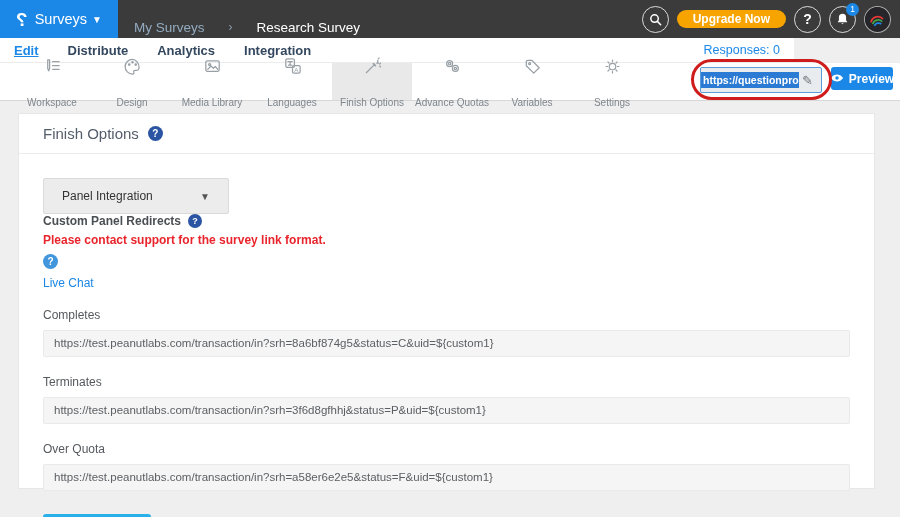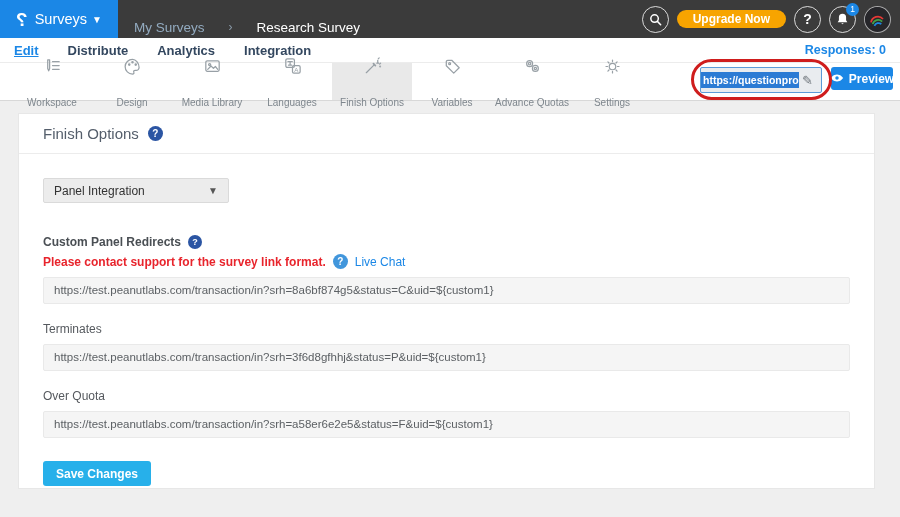--- a/index.html
+++ b/index.html
@@ -22,48 +22,48 @@
   .crumb-sep { color:#8a9aa8; font-size:12px; }
   .crumb-current { color:#fff; }
   .topbar-right { margin-left:auto; display:flex; align-items:center; gap:8px; padding-right:9px; }
   .tcircle { width:27px; height:27px; border-radius:50%; border:1.5px solid rgba(255,255,255,.8); display:flex; align-items:center; justify-content:center; cursor:pointer; position:relative; }
   .tcircle svg { display:block; }
   .help-q { color:#fff; font-size:14px; font-weight:700; }
   .upgrade-btn { background:#f7a400; color:#fff; font-size:12px; font-weight:700; border:none; border-radius:14px; padding:2px 16px; cursor:pointer; }
   .badge { position:absolute; top:-4px; right:-4px; background:#1b87e6; color:#fff; font-size:8.5px; width:13px; height:13px; border-radius:50%; display:flex; align-items:center; justify-content:center; }
   .avatar { width:27px; height:27px; border-radius:50%; background:#26262a; border:1.5px solid rgba(255,255,255,.6); overflow:hidden; cursor:pointer; }
   
-  .navrow { position:absolute; top:38px; left:0; width:900px; height:24px; background:#fff; display:flex; align-items:center; padding:0 14px; }
+  .navrow { position:absolute; top:38px; left:0; width:794px; height:24px; background:#fff; display:flex; align-items:center; padding:0 14px; }
   .navtab { font-size:13px; font-weight:700; color:#33475f; margin-right:29px; cursor:pointer; text-decoration:none; }
   .navtab.active { color:#1b87e6; text-decoration:underline; }
-  .responses { margin-left:auto; color:#1b87e6; font-size:12.5px; font-weight:700; }
+  .responses { margin-left:auto; color:#1b87e6; font-size:12.5px; font-weight:400; }
   
   .toolbar { position:absolute; top:62px; left:0; width:900px; height:39px; background:#fff; border-top:1px solid #ececec; border-bottom:1px solid #d8d8d8; display:flex; padding-left:12px; }
   .titem { width:80px; height:100%; display:flex; flex-direction:column; align-items:center; justify-content:center; gap:16px; cursor:pointer; }
   .titem.active { background:#e9e9e9; }
   .titem svg { stroke:#98a0a6; fill:none; stroke-width:1.3; stroke-linecap:round; stroke-linejoin:round; }
   .tlabel { font-size:10px; color:#7e868d; white-space:nowrap; }
   
   .url-annotation { position:absolute; left:691px; top:59px; width:141px; height:41px; border:3px solid #cf1d1d; border-radius:21px; pointer-events:none; z-index:6; }
   .url-input { position:absolute; left:700px; top:67px; width:122px; height:26px; background:#e9ecef; border:1px solid #5b9bd8; border-radius:2px; display:flex; align-items:center; overflow:hidden; cursor:text; z-index:5; }
   .url-selected { background:#2b7bd4; color:#fff; font-size:10.5px; font-weight:700; white-space:nowrap; overflow:hidden; width:98px; flex:none; padding:2px 0 2px 2px; }
   .url-pencil { color:#6f767c; font-size:13px; margin-left:3px; cursor:pointer; }
   .preview-btn { position:absolute; left:831px; top:67px; width:62px; height:23px; background:#1b87e6; color:#fff; border:none; border-radius:3px; font-size:12px; font-weight:700; display:flex; align-items:center; justify-content:center; gap:5px; cursor:pointer; z-index:5; font-family:inherit; }
   
   .card { position:absolute; left:18px; top:113px; width:857px; height:376px; background:#fff; border:1px solid #e7e7e7; }
   .card-head { height:40px; display:flex; align-items:center; gap:9px; padding:0 24px; border-bottom:1px solid #ececec; }
   .page-title { font-size:15px; color:#545e6b; }
   .helpc { width:15px; height:15px; border-radius:50%; background:#2b55a3; color:#fff; font-size:10px; font-weight:700; display:flex; align-items:center; justify-content:center; cursor:pointer; flex:none; }
   .card-body { padding:24px; }
-  .dropdown { width:186px; height:25px; background:#ececec; border:1px solid #dadada; border-radius:2px; display:flex; align-items:center; justify-content:space-between; padding:0 10px; font-size:12px; color:#333; cursor:pointer; }
+  .dropdown { width:186px; height:36px; background:#ececec; border:1px solid #dadada; border-radius:2px; display:flex; align-items:center; justify-content:space-between; padding:0 18px; font-size:12px; color:#333; cursor:pointer; }
   .dd-caret { font-size:10px; color:#555; }
-  .section-label-row { display:flex; align-items:center; gap:7px; margin-top:32px; }
+  .section-label-row { display:flex; align-items:center; gap:7px; margin-top:0; }
   .section-label { font-size:12px; font-weight:700; color:#4a4f54; }
   .helpc.sm { width:14px; height:14px; font-size:9px; }
-  .support-row { display:flex; align-items:flex-end; gap:7px; margin-top:5px; }
+  .support-row { display:flex; align-items:flex-start; gap:7px; margin-top:5px;flex-direction:column; }
   .support-note { color:#e8242c; font-size:12px; font-weight:600; }
   .helpc.chat { background:#4196dc; }
   .livechat-link { color:#1b87e6; font-size:12px; cursor:pointer; }
   .field-label { font-size:12px; color:#55595e; margin-top:18px; }
   .field-input { margin-top:8px; height:27px; line-height:25px; background:#f5f5f5; border:1px solid #e9e9e9; border-radius:2px; padding:0 10px; font-size:11.5px; color:#5c6064; white-space:nowrap; overflow:hidden; cursor:text; }
   .save-btn { margin-top:23px; background:#27b0ea; color:#fff; border:none; border-radius:3px; height:25px; padding:0 13px; font-size:12px; font-weight:700; cursor:pointer; font-family:inherit; }
 </style>
 </head>
 <body>
 
@@ -168,36 +168,36 @@
           <path d="M12 8l2 2" stroke-width="1.8"></path>
           <path d="M16.5 4.5v2M15.5 7.5h2M18.5 8.5l1-1M17 3l1-1"></path>
           <circle cx="19" cy="11" r=".4"></circle>
         </svg>
     </span>
     <span class="tlabel">Finish Options</span>
   </div>
   <div class="titem">
     <span>
       <svg width="21" height="21" viewBox="0 0 22 22">
-          <path d="M4.5 6A1.5 1.5 0 0 1 6 4.5h4.2L18 12.3 12.3 18 4.5 10.2z"></path>
-          <circle cx="8" cy="8" r="1"></circle>
-        </svg>
-    </span>
-    <span class="tlabel">Variables</span>
-  </div>
-  <div class="titem">
-    <span>
-      <svg width="21" height="21" viewBox="0 0 22 22">
           <circle cx="8" cy="8" r="3.1"></circle>
           <circle cx="8" cy="8" r="1.2"></circle>
           <circle cx="14" cy="13" r="3.1"></circle>
           <circle cx="14" cy="13" r="1.2"></circle>
         </svg>
     </span>
     <span class="tlabel">Advance Quotas</span>
+  </div>
+  <div class="titem">
+    <span>
+      <svg width="21" height="21" viewBox="0 0 22 22">
+          <path d="M4.5 6A1.5 1.5 0 0 1 6 4.5h4.2L18 12.3 12.3 18 4.5 10.2z"></path>
+          <circle cx="8" cy="8" r="1"></circle>
+        </svg>
+    </span>
+    <span class="tlabel">Variables</span>
   </div>
   <div class="titem">
     <span>
       <svg width="21" height="21" viewBox="0 0 22 22">
           <circle cx="11" cy="11" r="3.4"></circle>
           <path d="M11 4.2v1.6M11 16.2v1.6M17.8 11h-1.6M5.8 11H4.2M15.8 6.2l-1.1 1.1M7.3 14.7l-1.1 1.1M15.8 15.8l-1.1-1.1M7.3 7.3L6.2 6.2"></path>
         </svg>
     </span>
     <span class="tlabel">Settings</span>
   </div>
@@ -234,20 +234,21 @@
       <span class="section-label">Custom Panel Redirects</span>
       <span class="helpc sm">?</span>
     </div>
 
     <div class="support-row">
       <span class="support-note">Please contact support for the survey link format.</span>
       <span class="helpc chat">?</span>
       <span class="livechat-link">Live Chat</span>
     </div>
 
+    <div class="field-label">Completes</div>
     <div class="field-input">https://test.peanutlabs.com/transaction/in?srh=8a6bf874g5&amp;status=C&amp;uid=${custom1}</div>
 
     <div class="field-label">Terminates</div>
     <div class="field-input">https://test.peanutlabs.com/transaction/in?srh=3f6d8gfhhj&amp;status=P&amp;uid=${custom1}</div>
 
     <div class="field-label">Over Quota</div>
     <div class="field-input">https://test.peanutlabs.com/transaction/in?srh=a58er6e2e5&amp;status=F&amp;uid=${custom1}</div>
 
     <button class="save-btn">Save Changes</button>
   </div>

